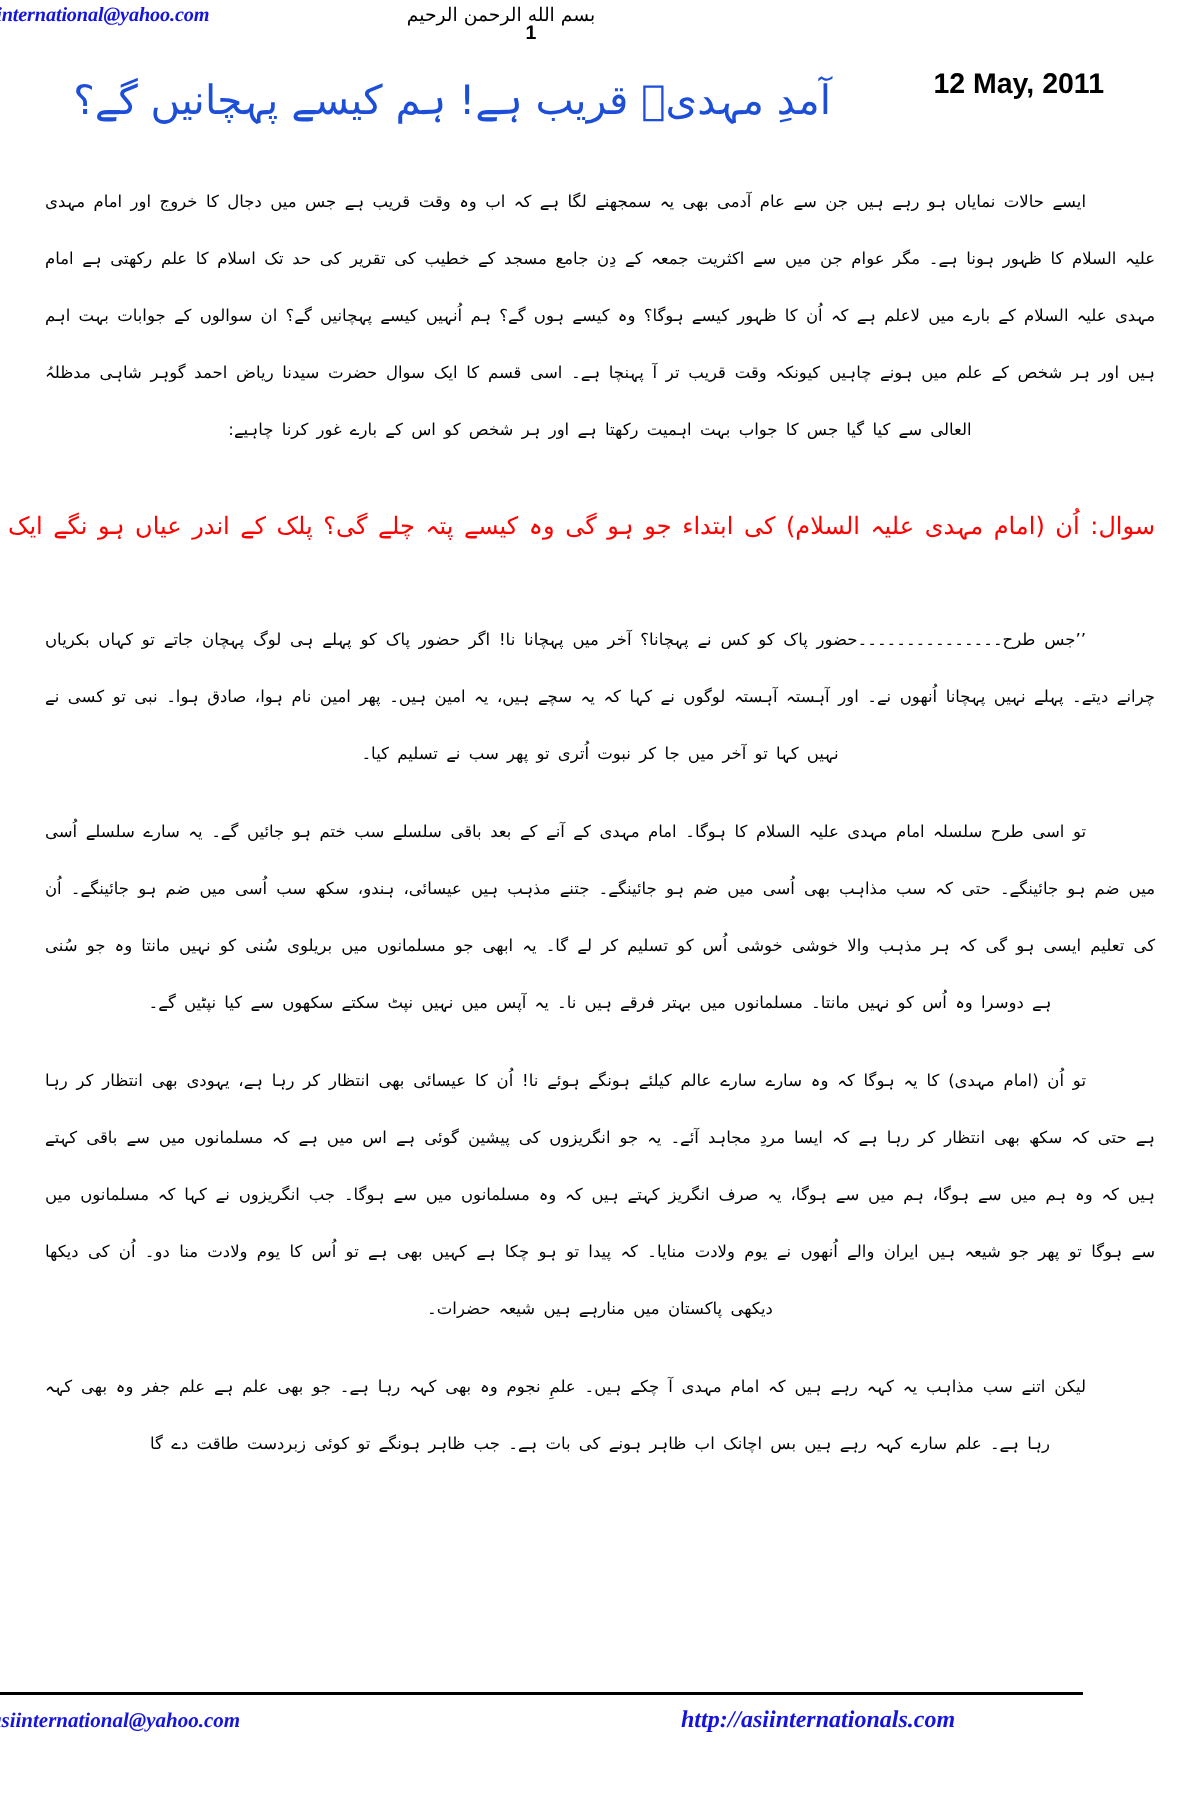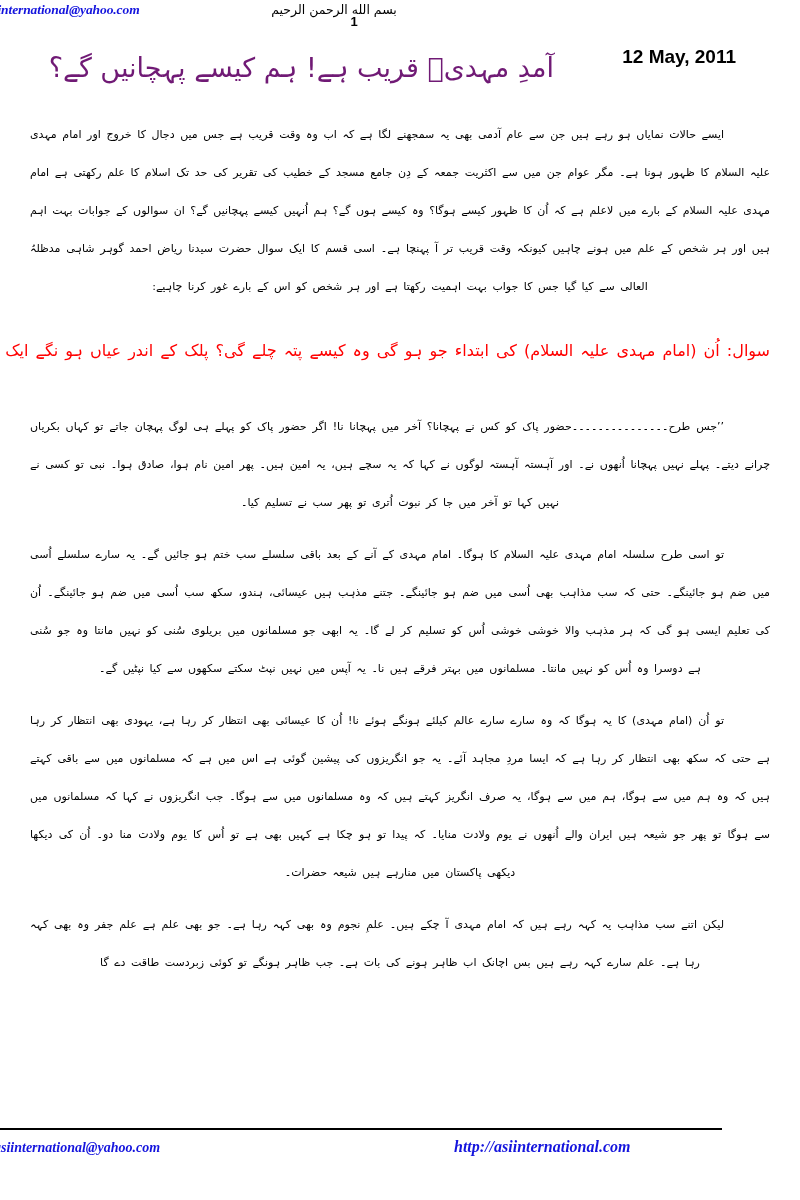--- a/index.html
+++ b/index.html
@@ -95,21 +95,21 @@
     position: absolute;
     top: 2px;
     right: 200px;
     width: 420px;
     text-align: left;
     direction: rtl;
     font-family: "DejaVu Sans", "Liberation Sans", sans-serif;
     font-size: 27px;
     line-height: 56px;
     font-weight: 500;
-    color: #701a75;
+    color: #1d4ed8;
     white-space: nowrap;
   }
 
   
   .body-area {
     position: absolute;
     top: 116px;
     right: 30px;
     left: 30px;
     width: 740px;
@@ -216,16 +216,16 @@
     <p class="para indent">تو اُن (امام مہدی) کا یہ ہوگا کہ وہ سارے سارے عالم کیلئے ہونگے ہوئے نا! اُن کا عیسائی بھی انتظار کر رہا ہے، یہودی بھی انتظار کر رہا ہے حتی کہ سکھ بھی انتظار کر رہا ہے کہ ایسا مردِ مجاہد آئے۔ یہ جو انگریزوں کی پیشین گوئی ہے اس میں ہے کہ مسلمانوں میں سے باقی کہتے ہیں کہ وہ ہم میں سے ہوگا، ہم میں سے ہوگا، یہ صرف انگریز کہتے ہیں کہ وہ مسلمانوں میں سے ہوگا۔ جب انگریزوں نے کہا کہ مسلمانوں میں سے ہوگا تو پھر جو شیعہ ہیں ایران والے اُنھوں نے یوم ولادت منایا۔ کہ پیدا تو ہو چکا ہے کہیں بھی ہے تو اُس کا یوم ولادت منا دو۔ اُن کی دیکھا دیکھی پاکستان میں منارہے ہیں شیعہ حضرات۔</p>
 
     <div class="spacer-sm"></div>
 
     <p class="para indent">لیکن اتنے سب مذاہب یہ کہہ رہے ہیں کہ امام مہدی آ چکے ہیں۔ علمِ نجوم وہ بھی کہہ رہا ہے۔ جو بھی علم ہے علم جفر وہ بھی کہہ رہا ہے۔ علم سارے کہہ رہے ہیں بس اچانک اب ظاہر ہونے کی بات ہے۔ جب ظاہر ہونگے تو کوئی زبردست طاقت دے گا</p>
   </div>
 
   <div class="footer">
     <div class="footer-rule"></div>
     <div class="ftr-email">asiinternational@yahoo.com</div>
-    <div class="ftr-url">http://asiinternational.com</div>
+    <div class="ftr-url">http://asiinternationals.com</div>
   </div>
 
 </div>
 
 </body></html>

